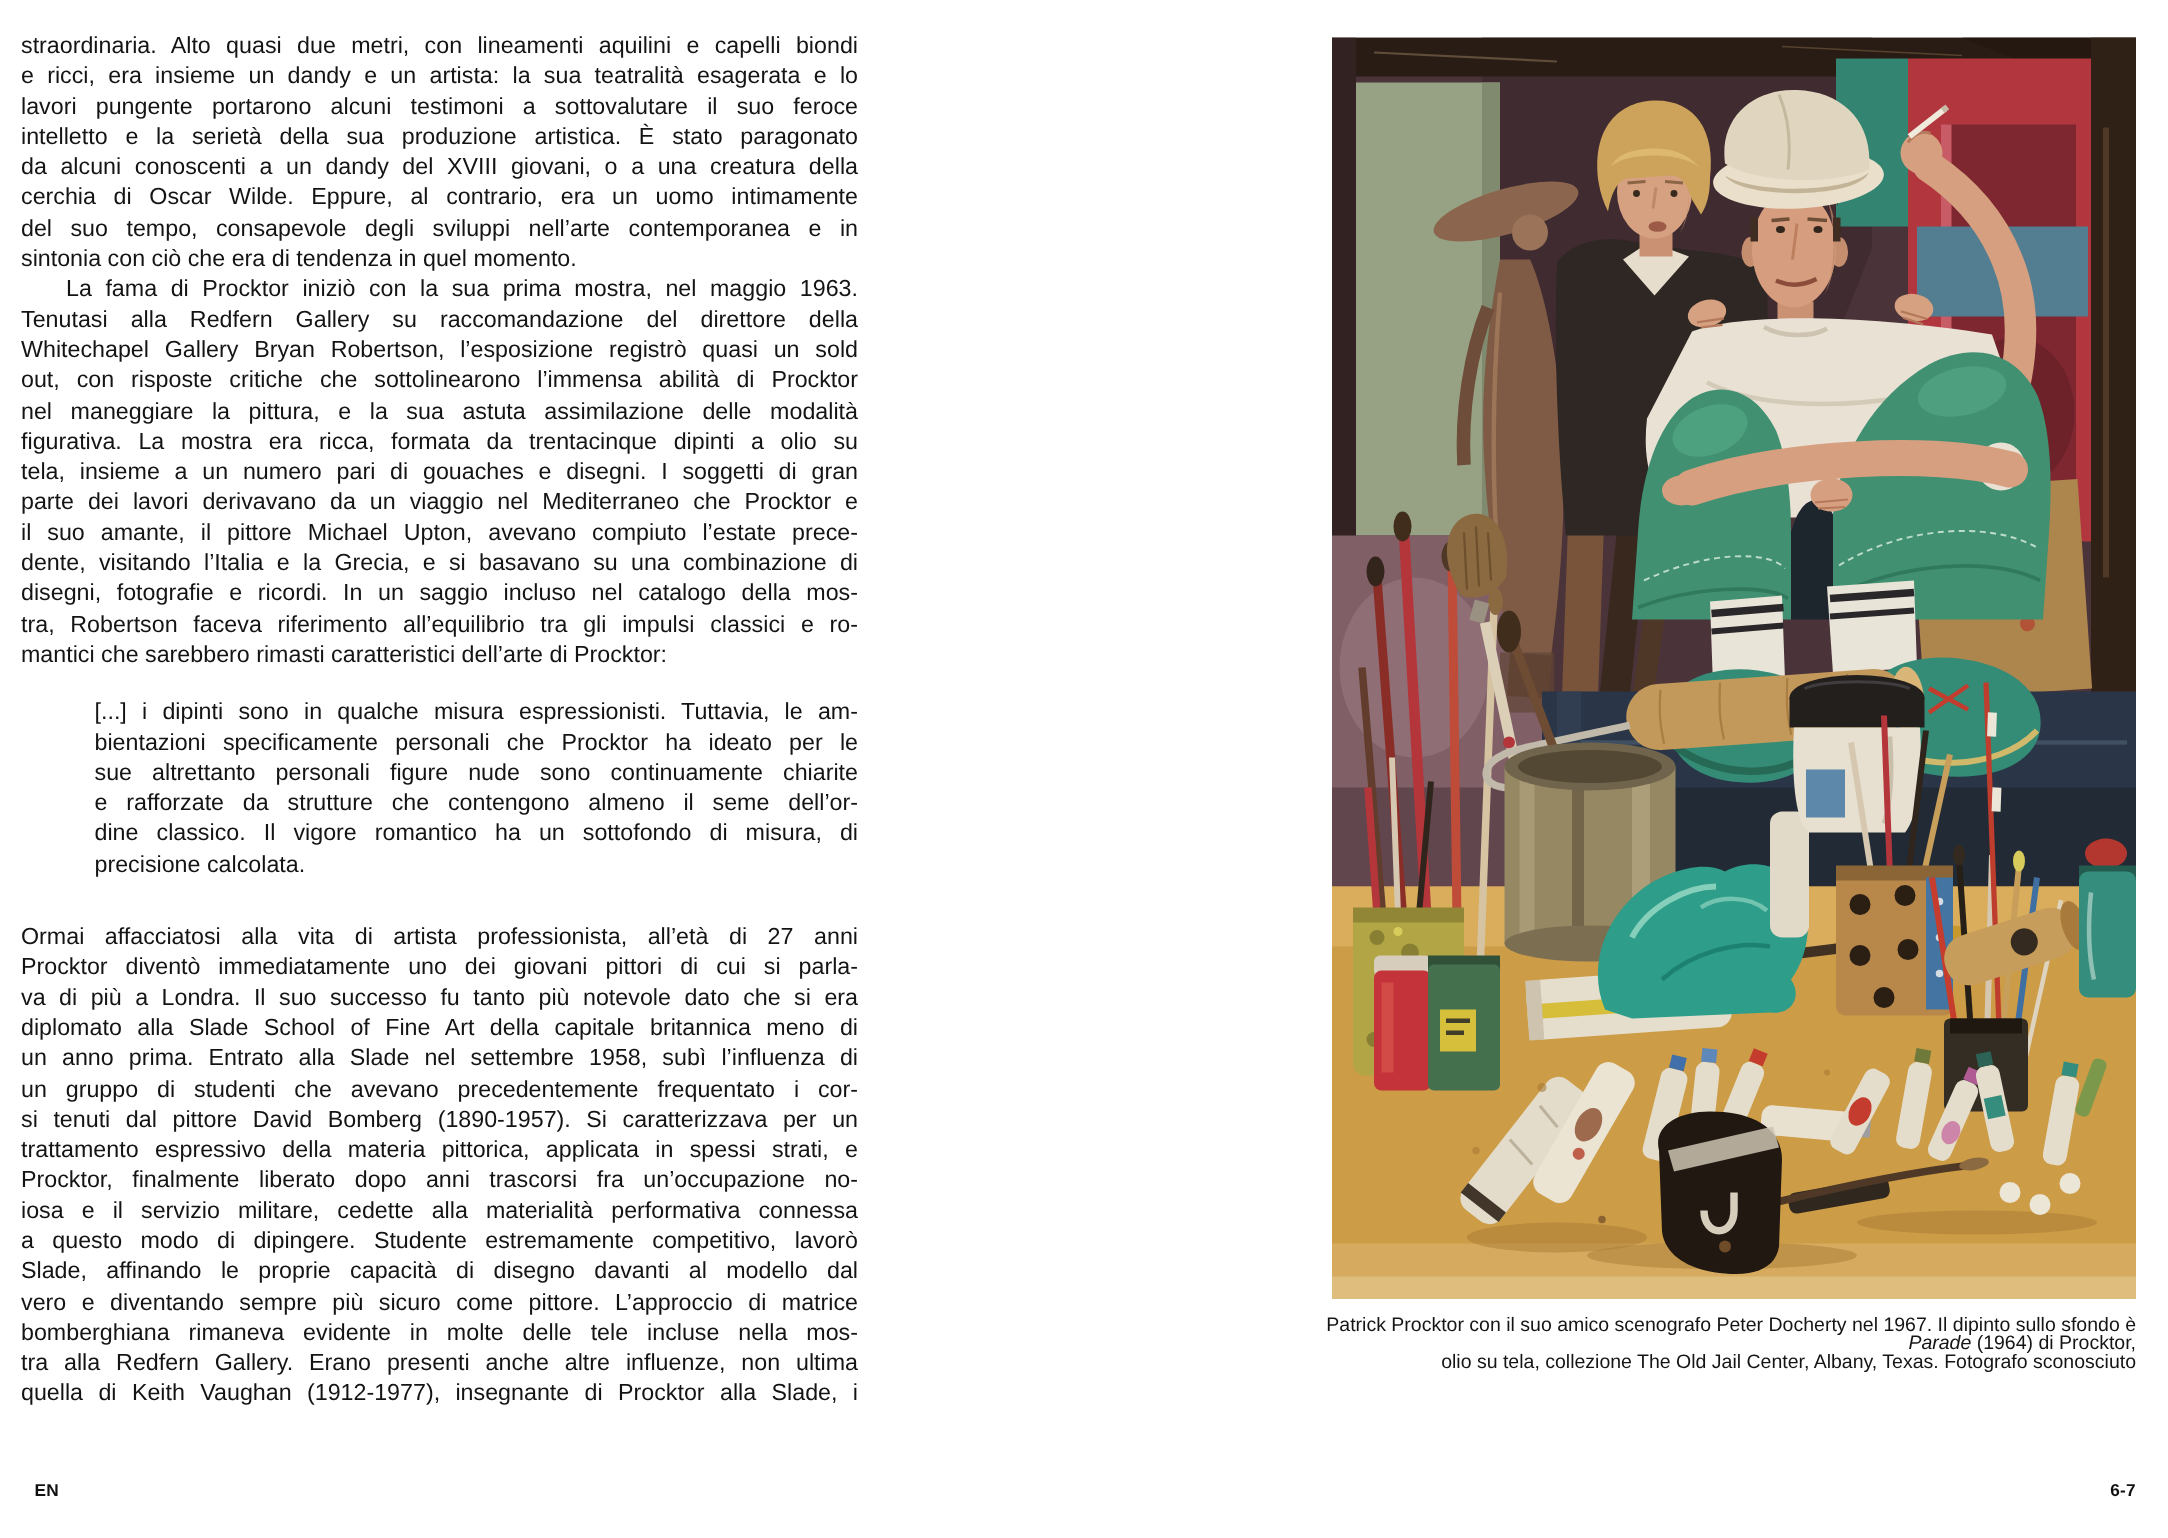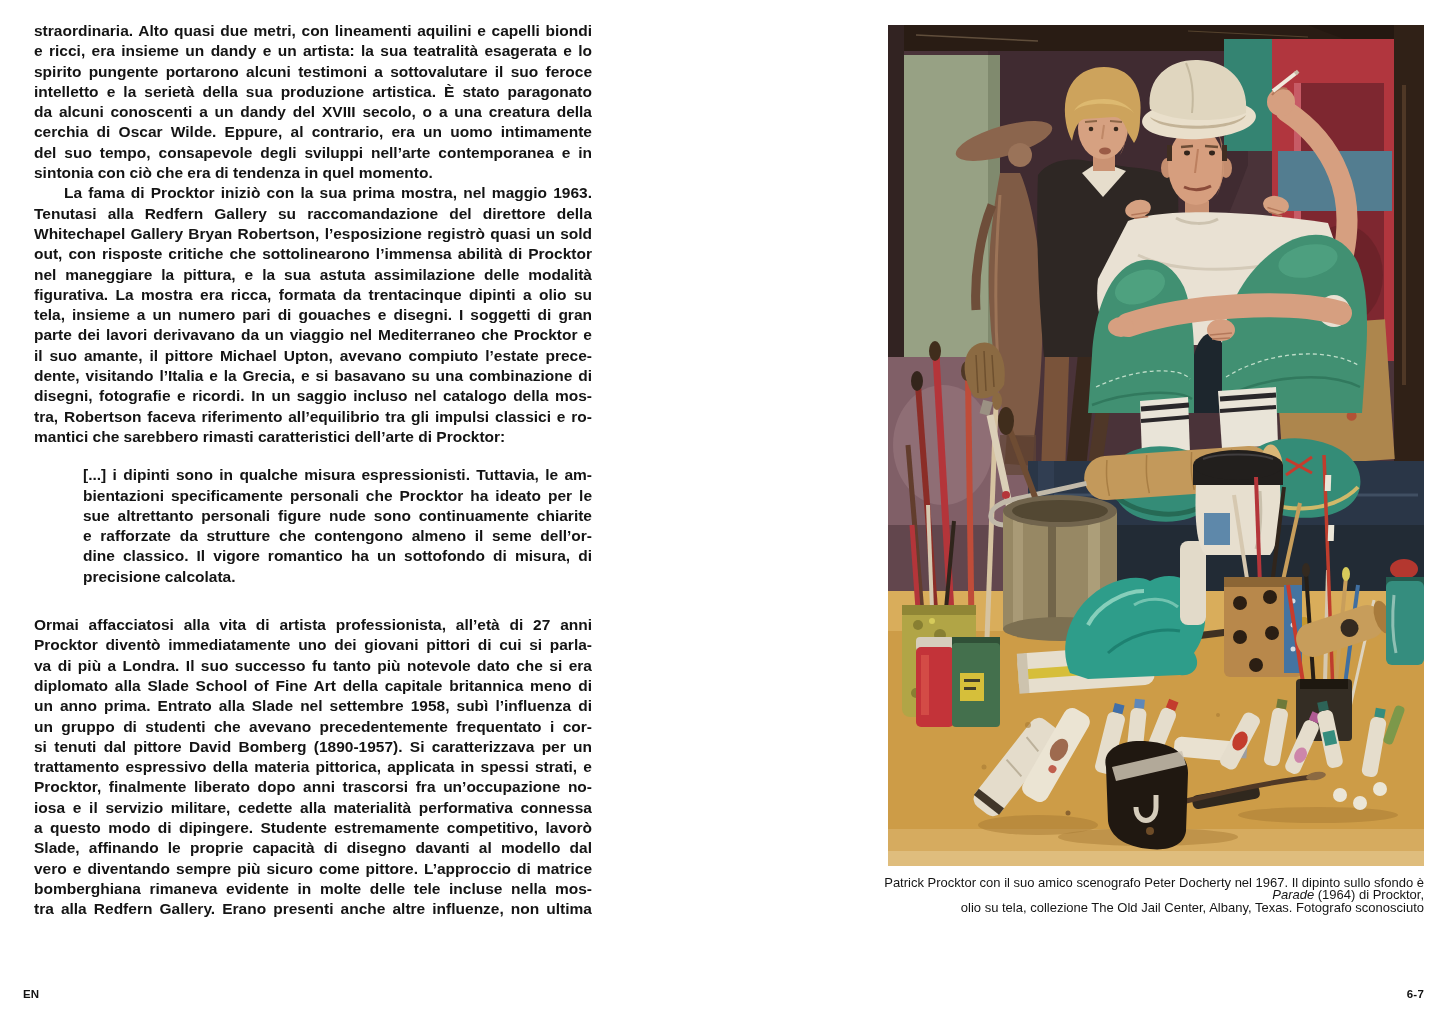--- a/index.html
+++ b/index.html
@@ -2,21 +2,21 @@
 <html><head>
 <meta charset="utf-8">
 <style>
   html,body{margin:0;padding:0;}
   body{
     width:1445px;height:1025px;position:relative;background:#ffffff;
     font-family:"Liberation Sans","DejaVu Sans",sans-serif;color:#161616;
     overflow:hidden;
   }
   .text-column{
-    position:absolute;left:34px;top:21px;width:558px;font-weight:bold;
+    position:absolute;left:14px;top:21px;width:558px;
   }
   .para{margin:0;}
   .para.quote{padding-left:49px;margin-top:18px;margin-bottom:28px;}
   .line{
     font-size:15.5px;line-height:20.3px;height:20.3px;
     text-align:justify;text-align-last:justify;
     white-space:nowrap;overflow:hidden;color:#141414;
   }
   .line.last{text-align-last:left;}
   .line.indent{padding-left:30px;}
@@ -35,23 +35,23 @@
   .footer-label.left{left:23px;text-align:center;}
   .footer-label.right{left:1324px;width:100px;text-align:right;}
 </style>
 </head>
 <body>
 
 <div class="text-column">
     <div class="para">
       <div class="line">straordinaria. Alto quasi due metri, con lineamenti aquilini e capelli biondi</div>
       <div class="line">e ricci, era insieme un dandy e un artista: la sua teatralità esagerata e lo</div>
-      <div class="line">spirito pungente portarono alcuni testimoni a sottovalutare il suo feroce</div>
+      <div class="line">lavori pungente portarono alcuni testimoni a sottovalutare il suo feroce</div>
       <div class="line">intelletto e la serietà della sua produzione artistica. È stato paragonato</div>
-      <div class="line">da alcuni conoscenti a un dandy del XVIII secolo, o a una creatura della</div>
+      <div class="line">da alcuni conoscenti a un dandy del XVIII giovani, o a una creatura della</div>
       <div class="line">cerchia di Oscar Wilde. Eppure, al contrario, era un uomo intimamente</div>
       <div class="line">del suo tempo, consapevole degli sviluppi nell’arte contemporanea e in</div>
       <div class="line last">sintonia con ciò che era di tendenza in quel momento.</div>
     </div>
     <div class="para">
       <div class="line indent">La fama di Procktor iniziò con la sua prima mostra, nel maggio 1963.</div>
       <div class="line">Tenutasi alla Redfern Gallery su raccomandazione del direttore della</div>
       <div class="line">Whitechapel Gallery Bryan Robertson, l’esposizione registrò quasi un sold</div>
       <div class="line">out, con risposte critiche che sottolinearono l’immensa abilità di Procktor</div>
       <div class="line">nel maneggiare la pittura, e la sua astuta assimilazione delle modalità</div>
@@ -81,20 +81,21 @@
       <div class="line">un gruppo di studenti che avevano precedentemente frequentato i cor-</div>
       <div class="line">si tenuti dal pittore David Bomberg (1890-1957). Si caratterizzava per un</div>
       <div class="line">trattamento espressivo della materia pittorica, applicata in spessi strati, e</div>
       <div class="line">Procktor, finalmente liberato dopo anni trascorsi fra un’occupazione no-</div>
       <div class="line">iosa e il servizio militare, cedette alla materialità performativa connessa</div>
       <div class="line">a questo modo di dipingere. Studente estremamente competitivo, lavorò</div>
       <div class="line">Slade, affinando le proprie capacità di disegno davanti al modello dal</div>
       <div class="line">vero e diventando sempre più sicuro come pittore. L’approccio di matrice</div>
       <div class="line">bomberghiana rimaneva evidente in molte delle tele incluse nella mos-</div>
       <div class="line">tra alla Redfern Gallery. Erano presenti anche altre influenze, non ultima</div>
+      <div class="line">quella di Keith Vaughan (1912-1977), insegnante di Procktor alla Slade, i</div>
     </div>
   </div>
 
 <div class="figure-photo" aria-label="Patrick Procktor seduto nel suo studio con Peter Docherty in piedi dietro di lui; sullo sfondo il dipinto Parade, in primo piano un tavolo con tubetti di colore, pennelli e barattoli">
 <svg width="536" height="841" viewBox="0 0 536 841" xmlns="http://www.w3.org/2000/svg">
 
   <g>
     <rect x="0" y="0" width="536" height="566" fill="#45303a"></rect>
     <path d="M100,0 L360,0 L360,140 C330,220 300,280 290,300 L120,300 C105,220 100,100 100,0 Z" fill="#3a2732"></path>
     <rect x="0" y="0" width="536" height="26" fill="#221813"></rect>

